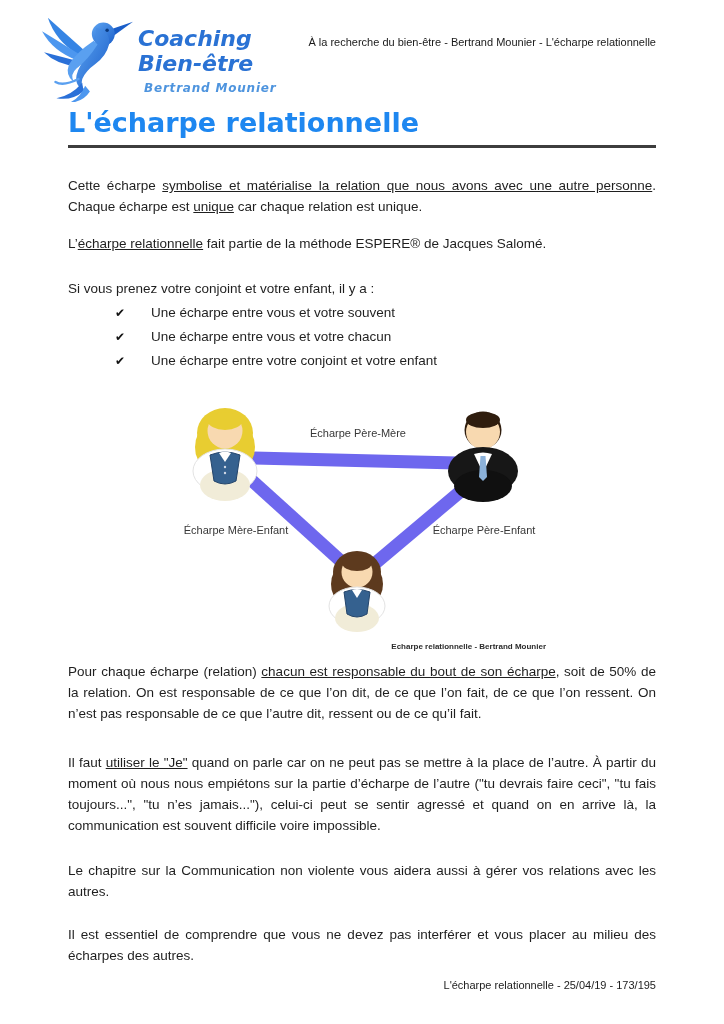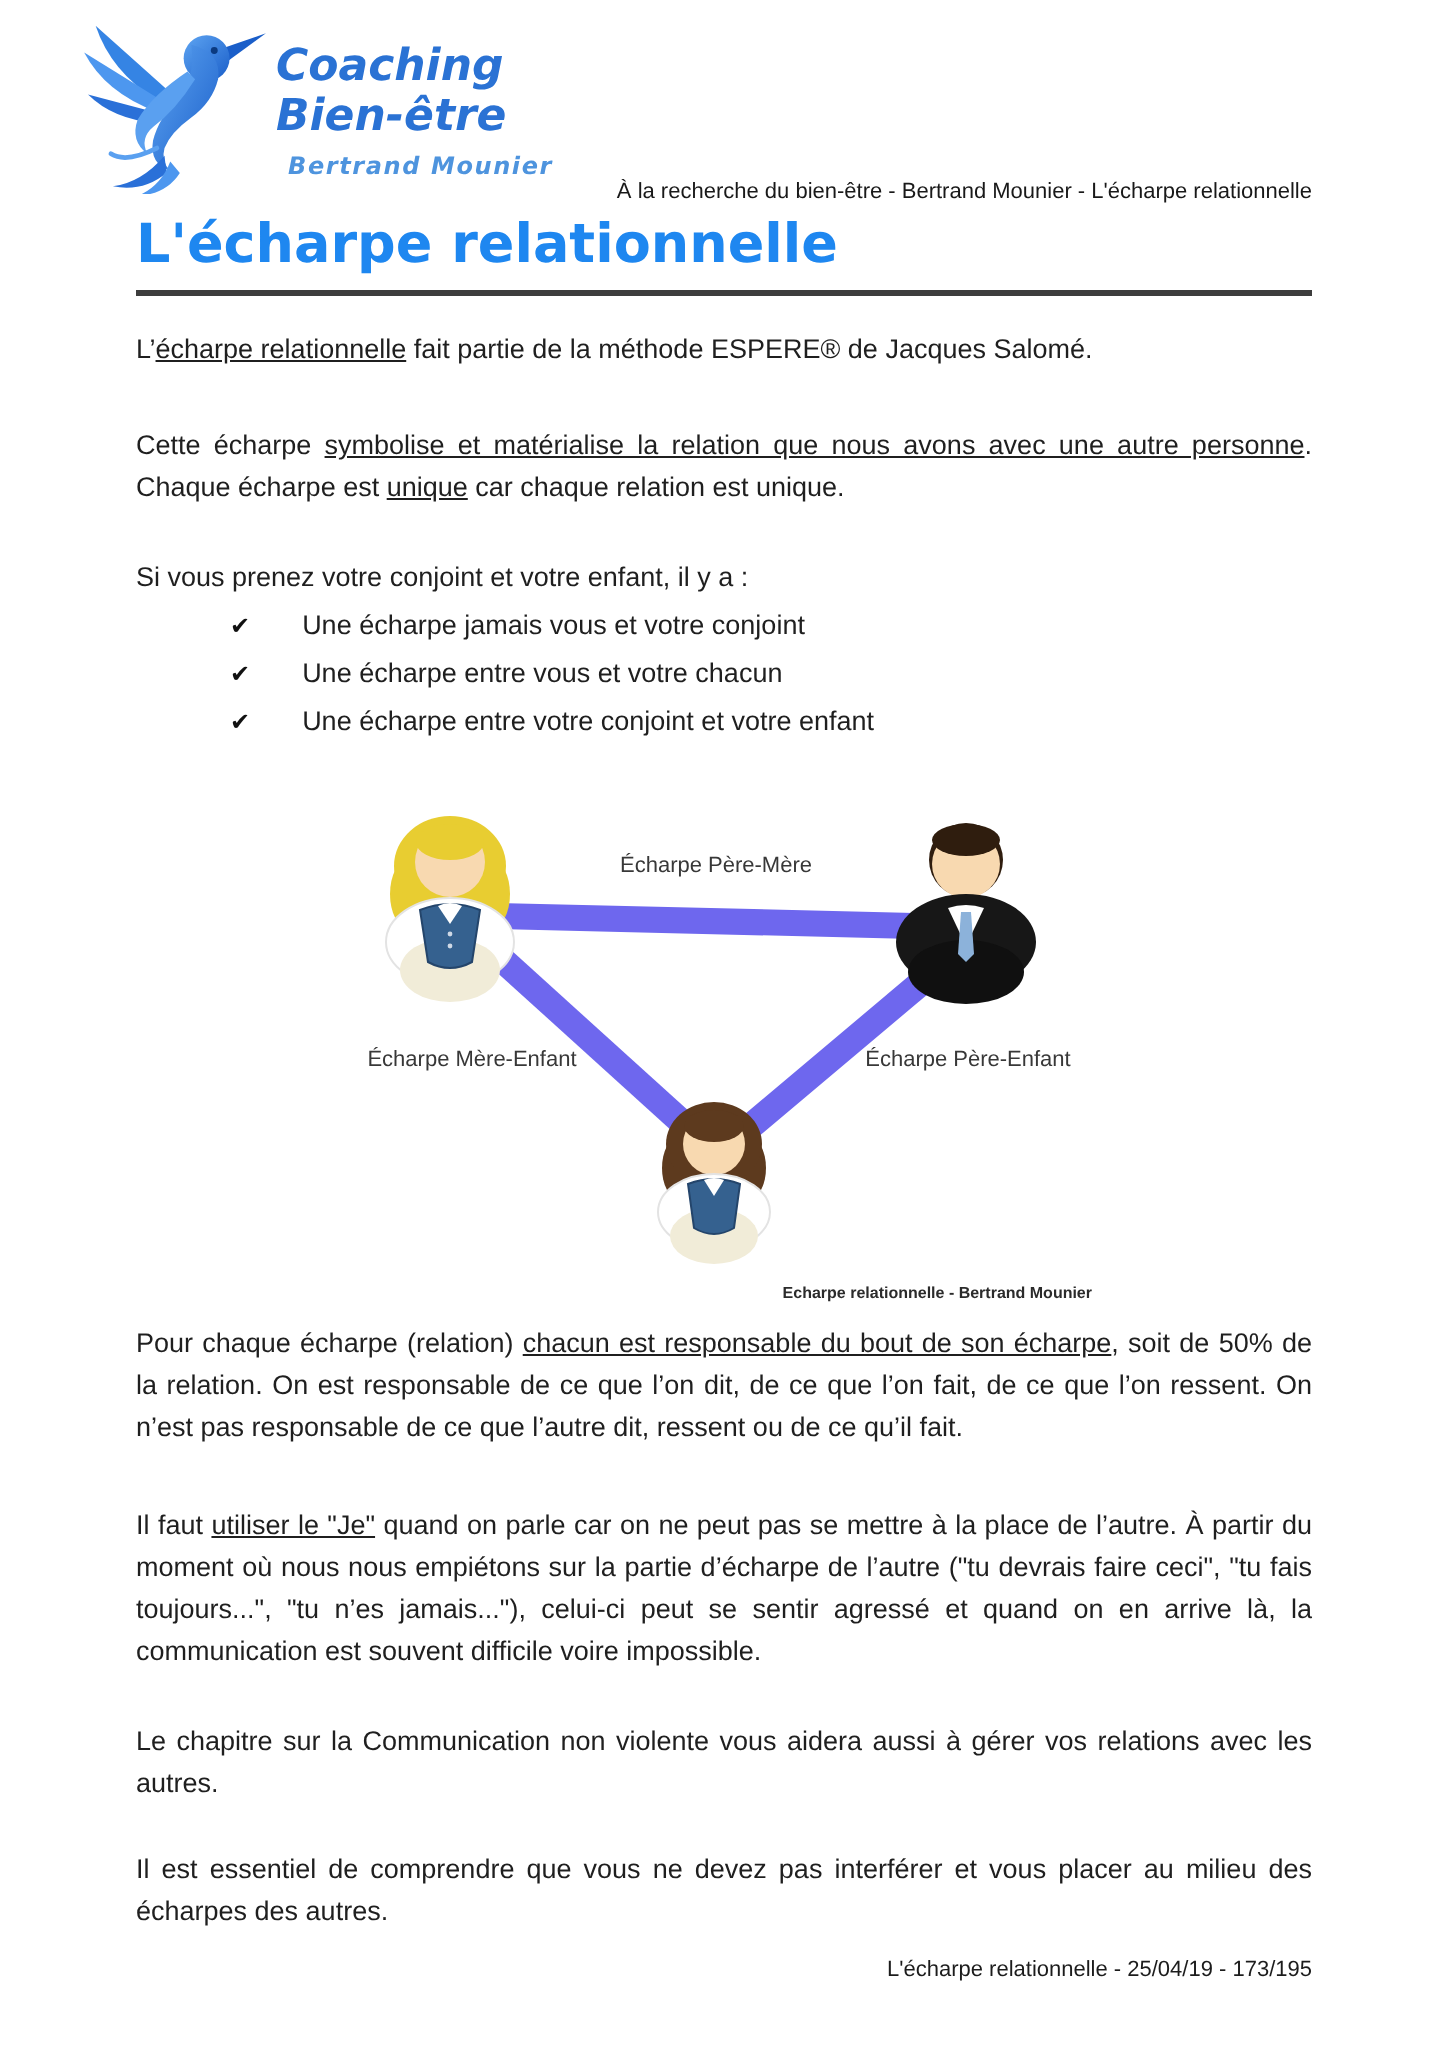--- a/index.html
+++ b/index.html
@@ -3,21 +3,21 @@
 <meta charset="utf-8">
 <style>
   * { margin:0; padding:0; box-sizing:border-box; }
   html,body { background:#ffffff; }
   .page {
     position:relative; width:724px; height:1024px; background:#fff;
     padding:14px 68px 0 68px; overflow:hidden;
     font-family:"Liberation Sans", sans-serif; color:#1f1f1f;
   }
   
-  .hdr { display:flex; justify-content:space-between; align-items:flex-end; height:88px; }
+  .hdr { display:flex; justify-content:space-between; align-items:flex-start; height:88px; }
   .logo { display:flex; margin-left:-28px; }
   .logo-text { padding-top:12px; margin-left:2px; }
   .logo-line { font-family:"DejaVu Sans", sans-serif; font-style:italic; font-weight:bold;
                font-size:22px; line-height:25px; color:#2a72d4; }
   .logo-sub  { font-family:"DejaVu Sans", sans-serif; font-style:italic; font-weight:bold;
                font-size:12px; color:#4e94de; letter-spacing:.8px; margin:5px 0 0 6px; }
   .crumb { font-size:11px; color:#191919; margin-top:22px; }
   
   .title { font-family:"DejaVu Sans", sans-serif; font-weight:bold; font-size:27px;
            line-height:34px; color:#1e87f0; margin-top:4px; }
@@ -76,30 +76,30 @@
         <div class="logo-line">Bien-être</div>
         <div class="logo-sub">Bertrand Mounier</div>
       </div>
     </div>
     <div class="crumb">À la recherche du bien-être - Bertrand Mounier - L'écharpe relationnelle</div>
   </div>
 
   <h1 class="title">L'écharpe relationnelle</h1>
   <hr class="rule">
 
+  <p class="para p2"><span>Cette écharpe </span><span class="u">symbolise et matérialise la relation que nous avons avec une autre personne</span><span>. Chaque écharpe est </span><span class="u">unique</span><span> car chaque relation est unique.</span></p>
+
   <p class="para p1"><span>L’</span><span class="u">écharpe relationnelle</span><span> fait partie de la méthode ESPERE® de Jacques Salomé.</span></p>
-
-  <p class="para p2"><span>Cette écharpe </span><span class="u">symbolise et matérialise la relation que nous avons avec une autre personne</span><span>. Chaque écharpe est </span><span class="u">unique</span><span> car chaque relation est unique.</span></p>
 
   <p class="list-intro">Si vous prenez votre conjoint et votre enfant, il y a :</p>
 
   <ul class="checklist">
     <li>
         <span class="check">✔</span>
-        <span>Une écharpe jamais vous et votre conjoint</span>
+        <span>Une écharpe entre vous et votre souvent</span>
       </li>
     <li>
         <span class="check">✔</span>
         <span>Une écharpe entre vous et votre chacun</span>
       </li>
     <li>
         <span class="check">✔</span>
         <span>Une écharpe entre votre conjoint et votre enfant</span>
       </li>
   </ul>

